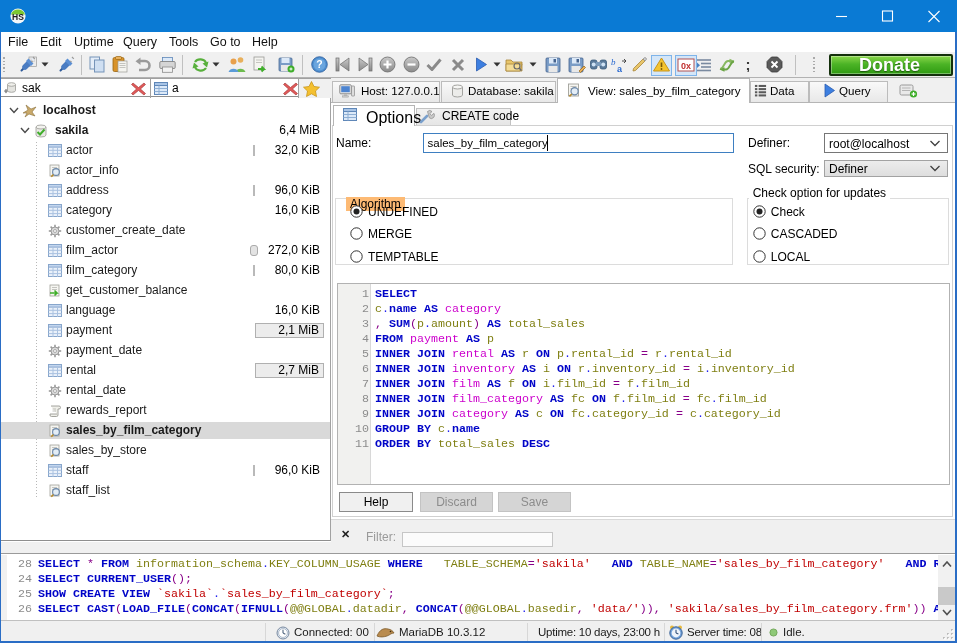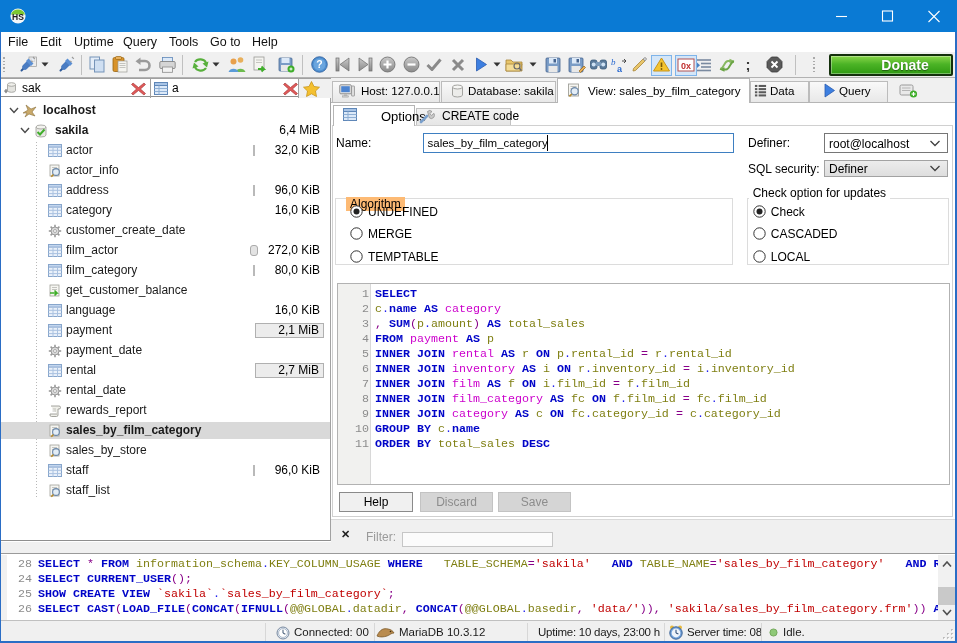--- a/index.html
+++ b/index.html
@@ -247,21 +247,21 @@
 <svg class="ab" style="left:744.0px;top:5.0px" width="8" height="15" viewBox="0 0 8 15">
       <text x="4" y="13" font-size="15" font-weight="bold" fill="#3a3a3a" text-anchor="middle" font-family="Liberation Sans">;</text>
     </svg>
 <svg class="ab" style="left:765.5px;top:4.0px" width="17" height="17" viewBox="0 0 17 17">
       <path d="M5.5 1 h6 l4.5 4.5 v6 l-4.5 4.5 h-6 L1 11.5 v-6 z" fill="#5a5a5a" stroke="#3a3a3a" stroke-width="0.8"></path>
       <path d="M5.5 5.5 L11.5 11.5 M11.5 5.5 L5.5 11.5" stroke="#fff" stroke-width="1.8"></path>
     </svg>
 <div class="ab" style="left:795px;top:3px;width:1px;height:20px;background:#c0c0c0"></div>
 <div class="ab" style="left:813px;top:5px;width:2px;height:16px;background:repeating-linear-gradient(#aaa 0,#aaa 1.5px,transparent 1.5px,transparent 3.5px)"></div>
 <div class="ab" style="left:829px;top:2px;width:124px;height:22px;background:linear-gradient(#8ad64a,#4cb426 45%,#2f9a12);border:2px solid #14300c;border-radius:2px;box-shadow:inset 0 0 0 1px rgba(255,255,255,.35)">
-      <div style="font-size:14px;font-weight:bold;color:#fff;text-align:center;line-height:18px;padding-left:28px;text-shadow:0 1px 1px rgba(0,0,0,.45)">Donate</div>
+      <div style="font-size:18px;font-weight:bold;color:#fff;text-align:left;line-height:18px;padding-left:28px;text-shadow:0 1px 1px rgba(0,0,0,.45)">Donate</div>
     </div>
 </div>
 
 <div class="ab" style="left:0;top:78px;width:332px;height:19px;background:#fff;border-top:1px solid #a0a0a0;border-bottom:1px solid #8e8e8e;border-right:1px solid #a0a0a0">
   <div class="ab" style="left:150px;top:0;width:1px;height:19px;background:#a0a0a0"></div>
   <div class="ab" style="left:298px;top:0;width:33px;height:19px;background:#f0f0f0;border-left:1px solid #a0a0a0"></div>
   <svg class="ab" style="left:4px;top:2px" width="15" height="15" viewBox="0 0 15 15">
       <path d="M3.5 3.5 v6 a4 1.8 0 0 0 8 0 v-6" fill="#e4e4e0" stroke="#9a9a96" stroke-width="0.8"></path>
       <ellipse cx="7.5" cy="3.5" rx="4" ry="1.8" fill="#f0f0ec" stroke="#9a9a96" stroke-width="0.8"></ellipse>
       <path d="M2 8 v3 M0.5 9.5 L2 11.5 L3.5 9.5" fill="none" stroke="#8a8a8a" stroke-width="1.3"></path>
@@ -557,21 +557,21 @@
 <div class="ab" style="left:1px;top:22px;width:621px;height:392px;border:1px solid #d0d0d0;background:#fff"></div>
 <div class="ab" style="left:84.5px;top:5px;width:95px;height:17px;background:linear-gradient(#f2f2f2,#e6e6e6);border:1px solid #c2c2c2;border-bottom:none"></div>
 <div class="ab" style="left:2px;top:1.5px;width:82px;height:21px;background:#fff;border:1px solid #b5b5b5;border-bottom:none"></div>
 <svg class="ab" style="left:12px;top:5px" width="14" height="13" viewBox="0 0 14 13">
       <rect x="0.5" y="0.5" width="13" height="12" fill="#dce9f8" stroke="#5f87b8" stroke-width="1"></rect>
       <rect x="0.5" y="0.5" width="13" height="3" fill="#a8c4e6" stroke="#5f87b8" stroke-width="1"></rect>
       <line x1="5" y1="3.5" x2="5" y2="12.5" stroke="#8fafd4" stroke-width="1"></line>
       <line x1="0.5" y1="6.5" x2="13.5" y2="6.5" stroke="#8fafd4" stroke-width="1"></line>
       <line x1="0.5" y1="9.5" x2="13.5" y2="9.5" stroke="#8fafd4" stroke-width="1"></line>
     </svg>
-<span class="ab" style="left:50px;top:6px;font-size:13px">Options</span>
+<span class="ab" style="left:35px;top:6px;font-size:16px">Options</span>
 <svg class="ab" style="left:88px;top:6px" width="16" height="15" viewBox="0 0 16 15">
       <path d="M2 13 L8 7" stroke="#7aa0cc" stroke-width="2.6" stroke-linecap="round"></path>
       <path d="M8.5 2.5 a3.2 3.2 0 0 1 4.5 0 l-2.2 2.2 l1.8 1.8 l2.2-2.2 a3.2 3.2 0 0 1 -4.5 4.5 z" fill="#c9c9c9" stroke="#8a8a8a" stroke-width="0.7"></path>
     </svg>
 <span class="ab" style="left:111px;top:6px;font-size:12px">CREATE code</span>
 <span class="ab" style="left:5px;top:33px;font-size:12px">Name:</span>
 <div class="ab" style="left:92.3px;top:29.5px;width:310.7px;height:20.9px;background:#fff;border:1px solid #3e7fc1"></div>
 <span class="ab" style="left:96.5px;top:33.5px;font-size:11.5px">sales_by_film_category</span>
 <div class="ab" style="left:215.8px;top:31.5px;width:1px;height:16px;background:#000"></div>
 <span class="ab" style="left:417px;top:33px;font-size:12px">Definer:</span>

